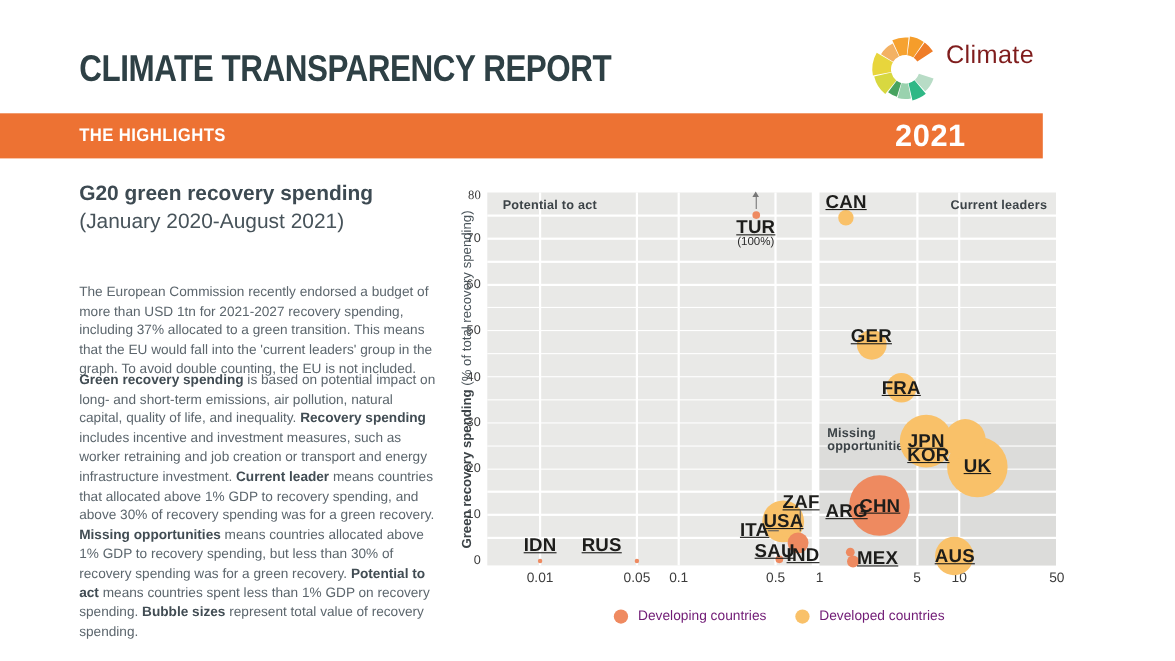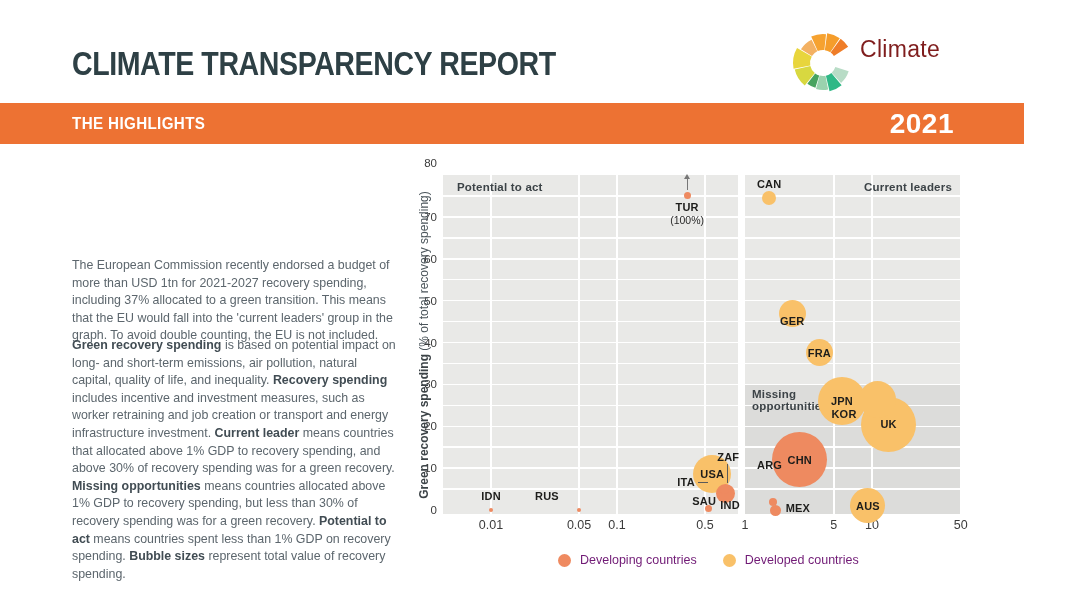--- a/index.html
+++ b/index.html
@@ -7,39 +7,39 @@
         font-family:"Liberation Sans",sans-serif;}
   
   #report-title{position:absolute;left:72px;top:44px;font-size:34px;font-weight:bold;
     color:#2e4045;letter-spacing:-0.5px;transform:scaleX(0.84);transform-origin:left center;
     white-space:nowrap;}
   #logo{position:absolute;left:790px;top:30px;width:280px;height:66px;}
   #logo svg{position:absolute;left:0;top:0;}
   #logo-text{position:absolute;left:70px;top:6px;font-size:23px;color:#7f1d1d;line-height:1.16;
     letter-spacing:0.3px;}
   
-  #banner{position:absolute;left:0;top:103px;width:1024px;height:41px;}
+  #banner{position:absolute;left:0;top:103px;width:948px;height:41px;}
   #banner-left{position:absolute;left:72px;top:11px;color:#fff;font-weight:bold;font-size:16.5px;
     letter-spacing:0.4px;transform:scaleX(0.92);transform-origin:left center;white-space:nowrap;}
   #banner-right{position:absolute;right:70px;top:5px;color:#fff;font-weight:bold;font-size:28px;
     letter-spacing:0.5px;}
   
   .article-block{position:absolute;color:#5c666d;}
   #heading{left:72px;top:164px;width:330px;font-size:19px;line-height:1.32;color:#47535a;}
   #heading .hb{font-weight:bold;color:#3d4a52;}
   #para1{left:72px;top:257px;width:322px;font-size:12.4px;line-height:1.42;}
   #para2{left:72px;top:337px;width:325px;font-size:12.4px;line-height:1.42;}
   #para2 b{color:#414c53;}
   #source{left:72px;top:532px;width:315px;font-size:13px;line-height:1.4;font-style:italic;color:#4e585f;}
   
   .panel{position:absolute;}
   .gline{position:absolute;background:#ffffff;}
   .bubble{position:absolute;border-radius:50%;}
-  .pt-label{position:absolute;transform:translate(-50%,-50%);font-size:11px;font-weight:bold;
-    color:#1d1d1b;white-space:nowrap;letter-spacing:0.2px;}
+  .pt-label{position:absolute;transform:translate(-50%,-50%);font-size:17px;font-weight:bold;
+    color:#1d1d1b;white-space:nowrap;letter-spacing:0.2px;text-decoration:underline;}
   .pt-note{position:absolute;transform:translate(-50%,-50%);font-size:10.5px;color:#2a2a2a;white-space:nowrap;}
   .zone-label{position:absolute;font-size:11.5px;font-weight:bold;color:#3c4347;letter-spacing:0.2px;}
   .ytick{position:absolute;width:28px;text-align:right;font-size:11.5px;color:#3b3b3b;
     transform:translateY(-50%);}
   .xtick{position:absolute;transform:translateX(-50%);font-size:12.5px;color:#3b3b3b;}
   .conn{position:absolute;background:#5a5a5a;}
   #xaxis-title{position:absolute;left:500px;top:535px;width:406px;text-align:center;font-size:12.5px;
     color:#4a545a;}
   #xaxis-title b{color:#3c4347;}
   #yaxis-title{position:absolute;left:424px;top:345px;transform:translate(-50%,-50%) rotate(-90deg);
@@ -75,20 +75,24 @@
     <div id="logo-text">
       <div>Climate</div>
     </div>
   </div>
 
   <div id="banner" style="background: rgb(237, 114, 51);">
     <div id="banner-left">THE HIGHLIGHTS</div>
     <div id="banner-right">2021</div>
   </div>
 
+  <div id="heading" class="article-block">
+    <div class="hb">G20 green recovery spending</div>
+    <div>(January 2020-August 2021)</div>
+  </div>
   <div id="para1" class="article-block">The European Commission recently endorsed a budget of more than USD 1tn for 2021-2027 recovery spending, including 37% allocated to a green transition. This means that the EU would fall into the 'current leaders' group in the graph. To avoid double counting, the EU is not included.</div>
   <div id="para2" class="article-block"><b>Green recovery spending</b><span> is based on potential impact on long- and short-term emissions, air pollution, natural capital, quality of life, and inequality. </span><b>Recovery spending</b><span> includes incentive and investment measures, such as worker retraining and job creation or transport and energy infrastructure investment. </span><b>Current leader</b><span> means countries that allocated above 1% GDP to recovery spending, and above 30% of recovery spending was for a green recovery. </span><b>Missing opportunities</b><span> means countries allocated above 1% GDP to recovery spending, but less than 30% of recovery spending was for a green recovery. </span><b>Potential to act</b><span> means countries spent less than 1% GDP on recovery spending. </span><b>Bubble sizes</b><span> represent total value of recovery spending.</span></div>
 
   <div id="chart-canvas" style="position:absolute;inset:0;">
       <div class="panel" style="left: 443px; top: 175px; width: 295px; height: 339px; background: rgb(233, 233, 231);"></div>
       <div class="panel" style="left: 745px; top: 175px; width: 215px; height: 339px; background: rgb(233, 233, 231);"></div>
       <div class="panel" style="left: 745px; top: 384.375px; width: 215px; height: 129.625px; background: rgb(220, 220, 218);"></div>
       <div class="gline" style="left: 443px; top: 488.312px; width: 517px; height: 1.5px;"></div>
       <div class="gline" style="left: 443px; top: 467.375px; width: 517px; height: 1.5px;"></div>
       <div class="gline" style="left: 443px; top: 446.438px; width: 517px; height: 1.5px;"></div>
@@ -138,38 +142,38 @@
       <div class="arrow-line" style="left: 686.594px; top: 179px; height: 11px; z-index: 150;"></div>
       <div class="arrow-head" style="left: 683.594px; top: 174px; z-index: 150;"></div>
       <div class="pt-label" style="left: 704.259px; top: 500.744px; z-index: 200;">SAU</div>
       <div class="pt-label" style="left: 712.24px; top: 474.406px; z-index: 200;">USA</div>
       <div class="pt-label" style="left: 686.047px; top: 481.781px; z-index: 200;">ITA</div>
       <div class="conn" style="left: 698.047px; top: 481.781px; width: 10px; height: 1px; z-index: 150;"></div>
       <div class="pt-label" style="left: 728.259px; top: 457.062px; z-index: 200;">ZAF</div>
       <div class="conn" style="left: 727.259px; top: 464.062px; width: 1px; height: 18.5px; z-index: 150;"></div>
       <div class="pt-label" style="left: 730.024px; top: 505.25px; z-index: 200;">IND</div>
       <div class="pt-label" style="left: 769.172px; top: 184.031px; z-index: 200;">CAN</div>
-      <div class="pt-label" style="left: 792.126px; top: 321px; z-index: 200;">GER</div>
+      <div class="pt-label" style="left: 792.126px; top: 306px; z-index: 200;">GER</div>
       <div class="pt-label" style="left: 819.354px; top: 352.969px; z-index: 200;">FRA</div>
       <div class="pt-label" style="left: 841.955px; top: 401.125px; z-index: 200;">JPN</div>
       <div class="pt-label" style="left: 844px; top: 399.031px; z-index: 200; margin-top: 15px;">KOR</div>
       <div class="pt-label" style="left: 888.552px; top: 424.156px; z-index: 200;">UK</div>
       <div class="pt-label" style="left: 799.783px; top: 459.75px; z-index: 200;">CHN</div>
       <div class="pt-label" style="left: 769.62px; top: 465px; z-index: 200;">ARG</div>
       <div class="pt-label" style="left: 797.866px; top: 508px; z-index: 200;">MEX</div>
       <div class="pt-label" style="left: 867.997px; top: 505.812px; z-index: 200;">AUS</div>
       <div class="ytick" style="left: 409px; top: 510px;">0</div>
       <div class="ytick" style="left: 409px; top: 468.125px;">10</div>
       <div class="ytick" style="left: 409px; top: 426.25px;">20</div>
       <div class="ytick" style="left: 409px; top: 384.375px;">30</div>
       <div class="ytick" style="left: 409px; top: 342.5px;">40</div>
       <div class="ytick" style="left: 409px; top: 300.625px;">50</div>
       <div class="ytick" style="left: 409px; top: 258.75px;">60</div>
       <div class="ytick" style="left: 409px; top: 216.875px;">70</div>
-      <div class="ytick" style="left: 409px; top: 163px;">80</div>
+      <div class="ytick" style="left: 409px; top: 178px; font-family: Liberation Serif, serif;">80</div>
       <div class="xtick" style="left: 491px; top: 518px;">0.01</div>
       <div class="xtick" style="left: 579.07px; top: 518px;">0.05</div>
       <div class="xtick" style="left: 617px; top: 518px;">0.1</div>
       <div class="xtick" style="left: 705.07px; top: 518px;">0.5</div>
       <div class="xtick" style="left: 745px; top: 518px;">1</div>
       <div class="xtick" style="left: 833.769px; top: 518px;">5</div>
       <div class="xtick" style="left: 872px; top: 518px;">10</div>
       <div class="xtick" style="left: 960.769px; top: 518px;">50</div>
     </div>
 

